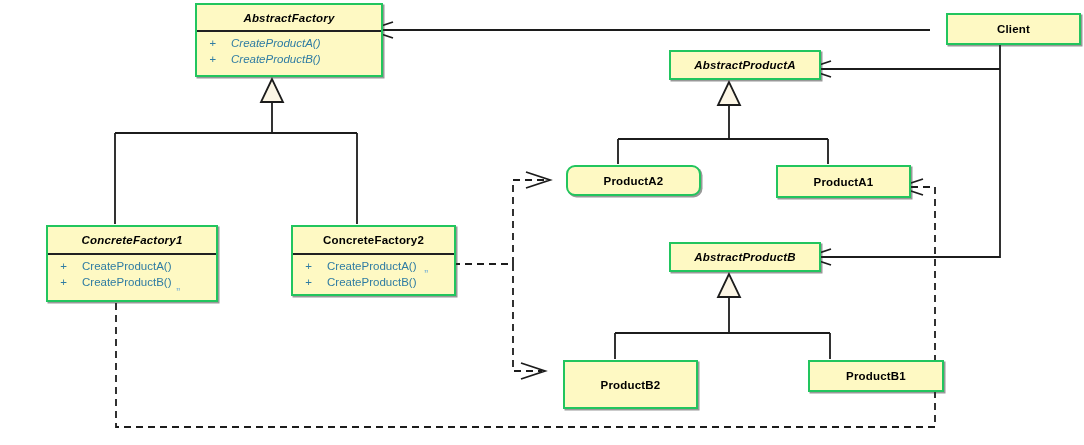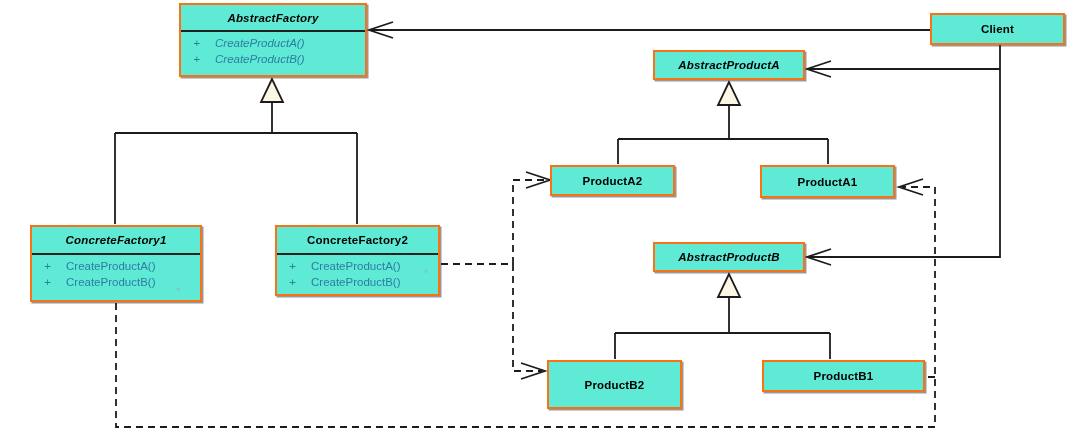--- a/index.html
+++ b/index.html
@@ -3,22 +3,23 @@
 <meta charset="utf-8">
 <style>
   html,body { margin:0; padding:0; background:#ffffff; }
   .canvas {
     position:relative; width:1084px; height:445px; background:#ffffff;
     font-family:"Liberation Sans", sans-serif; overflow:hidden;
   }
   .connectors { position:absolute; left:0; top:0; width:1084px; height:445px; }
   .cls {
     position:absolute; box-sizing:border-box;
-    background:#5eead4; border:2px solid #f97316;
+    background:#fef9c3; border:2px solid #22c55e;
     box-shadow:1.5px 1.5px 0 rgba(50,50,50,.5);
+    margin-left:16px;
   }
   .cls-title {
     font-weight:bold; font-size:11.5px; color:#000; letter-spacing:.2px;
     display:flex; align-items:center; justify-content:center;
     height:25px; border-bottom:2px solid #212121;
   }
   .cls.simple .cls-title { border-bottom:none; height:100%; }
   .it { font-style:italic; }
   .cls-ops { padding-top:3px; }
   .op {
@@ -108,21 +109,21 @@
   </div>
 
   <div class="cls simple" style="left:653px; top:50px; width:152px; height:30px;">
     <div class="cls-title it">AbstractProductA</div>
   </div>
 
   <div class="cls simple" style="left:930px; top:13px; width:135px; height:32px;">
     <div class="cls-title">Client</div>
   </div>
 
-  <div class="cls simple" style="left:550px; top:165px; width:125px; height:31px;">
+  <div class="cls simple" style="left:550px; top:165px; width:135px; height:31px;border-radius:9px;">
     <div class="cls-title">ProductA2</div>
   </div>
 
   <div class="cls simple" style="left:760px; top:165px; width:135px; height:33px;">
     <div class="cls-title">ProductA1</div>
   </div>
 
   <div class="cls simple" style="left:653px; top:242px; width:152px; height:30px;">
     <div class="cls-title it">AbstractProductB</div>
   </div>
@@ -152,20 +153,20 @@
         <span class="vis">+</span>
         <span>CreateProductB()</span>
       </div>
     </div>
   </div>
 
   <div class="cls simple" style="left:547px; top:360px; width:135px; height:49px;">
     <div class="cls-title">ProductB2</div>
   </div>
 
-  <div class="cls simple" style="left:762px; top:360px; width:163px; height:32px;">
+  <div class="cls simple" style="left:792px; top:360px; width:136px; height:32px;">
     <div class="cls-title">ProductB1</div>
   </div>
 
   <span class="artifact-mark" style="left:176px; top:288px;">”</span>
   <span class="artifact-mark" style="left:424px; top:270px;">”</span>
 
 </div>
 
 </body></html>

